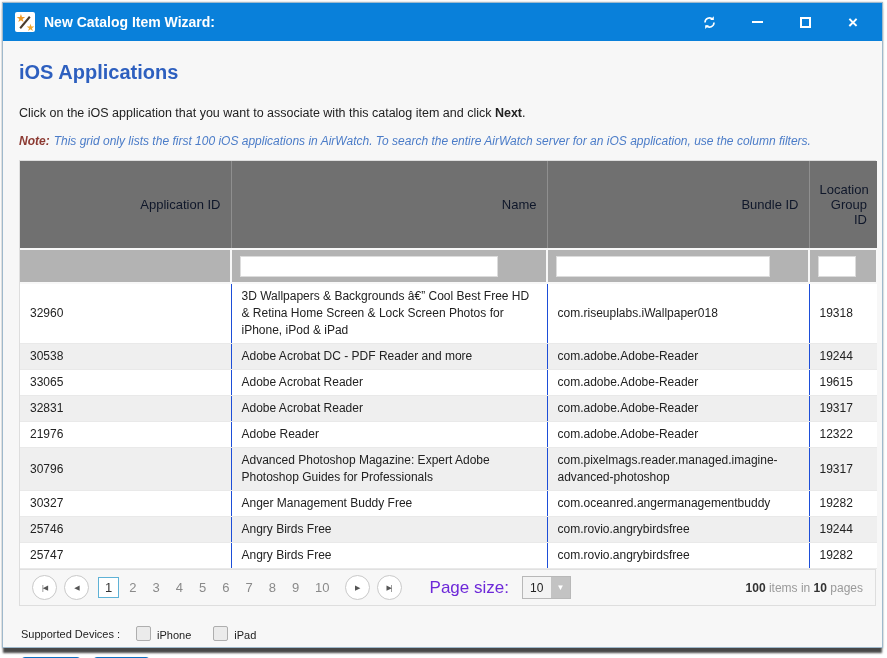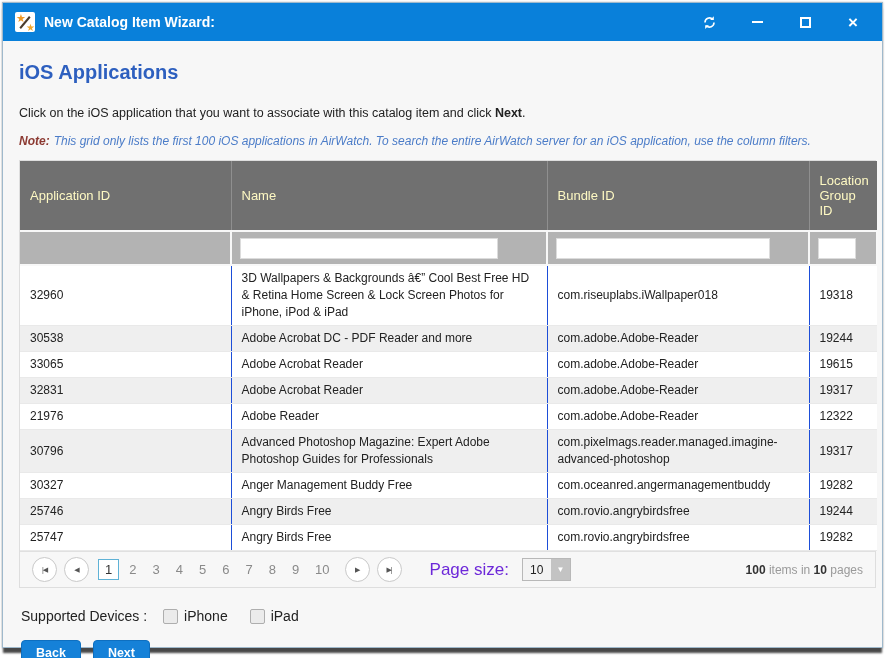--- a/index.html
+++ b/index.html
@@ -29,22 +29,22 @@
   .page-heading { margin-top:20px; font-size:20px; font-weight:bold; color:#2d5fbf; }
   .instruction { margin-top:22px; font-size:12.5px; color:#222; }
   .instruction b { font-weight:bold; }
   .note-line { margin-top:14px; font-size:12px; font-style:italic; }
   .note-label { color:#8c3a32; font-weight:bold; margin-right:4px; }
   .note-text { color:#4b7cc8; }
   
   .grid { margin-top:12px; width:857px; border:1px solid #dedede; background:#fff; }
   table { width:100%; table-layout:fixed; border-collapse:collapse; }
   col.c1 { width:211px; } col.c2 { width:316px; } col.c3 { width:262px; } col.c4 { width:68px; }
-  thead th { background:#707070; color:#fef9c3; font-weight:normal; font-size:13px;
-             text-align:left; vertical-align:middle; padding:12px 10px; height:42px;
+  thead th { background:#707070; color:#0f172a; font-weight:normal; font-size:13px;
+             text-align:right; vertical-align:middle; padding:21px 10px; height:42px;
              border-left:1px solid #8f8f8f; }
   thead th:first-child { border-left:none; }
   tr.filter-row td { background:#b3b3b3; height:34px; padding:5px 8px;
                      border:2px solid #f8f8f8; }
   tr.filter-row input { height:21px; border:1px solid #dcdcdc; background:#fff; width:100%;
                         font-size:12px; padding:0 4px; font-family:"Liberation Sans",sans-serif; }
   tr.filter-row td.no-input { border-left:none; }
   tr.filter-row input.small { width:38px; }
   tr.filter-row input.mid { width:214px; }
   tr.filter-row input.name-w { width:258px; }
@@ -65,21 +65,21 @@
   .page-num.current { border:1px solid #5fb2d6; background:#fff; color:#333; }
   .page-size-label { margin-left:12px; font-size:17px; color:#6d28d9;padding-left:9px; }
   .page-size-select { display:flex; border:1px solid #b8b8b8; height:23px; margin-left:6px; }
   .page-size-value { width:28px; background:#f3f3f3; font-size:12px; color:#222;
                      display:flex; align-items:center; padding-left:7px; }
   .page-size-arrow { width:19px; background:#c3c3c3; color:#fff; font-size:8px;
                      display:flex; align-items:center; justify-content:center; }
   .pager-summary { margin-left:auto; font-size:12px; color:#9a9a9a; }
   .pager-summary .strong { color:#333; font-weight:bold; }
   
-  .devices-row { margin:20px 0 0 2px; display:flex; align-items:center; font-size:14px; color:#222; }
+  .devices-row { margin:20px 0 0 2px; display:flex; align-items:center; font-size:11px; color:#222; }
   .devices-label { margin-right:16px; }
   .checkbox-item { display:flex; align-items:flex-end; margin-right:22px; }
   .checkbox-box { width:15px; height:15px; background:#ebebeb; border:1px solid #aeaeae;
                   border-radius:2px; margin-right:6px; }
   .buttons-row { margin:16px 0 0 2px; display:flex; gap:12px; }
   .btn { background:#1581d8; color:#fff; font-weight:bold; font-size:12.5px;
          padding:5px 14px; border-radius:4px; border:1px solid #0e6fc0;
          font-family:"Liberation Sans",sans-serif; }
 </style>
 </head>

